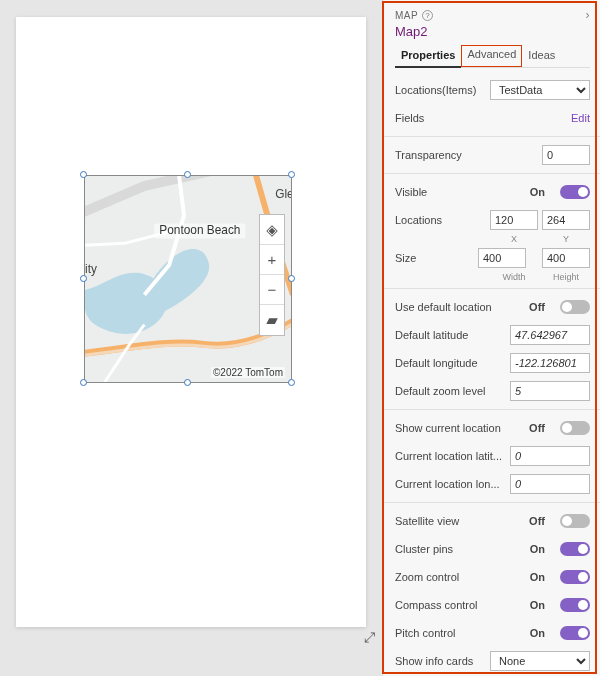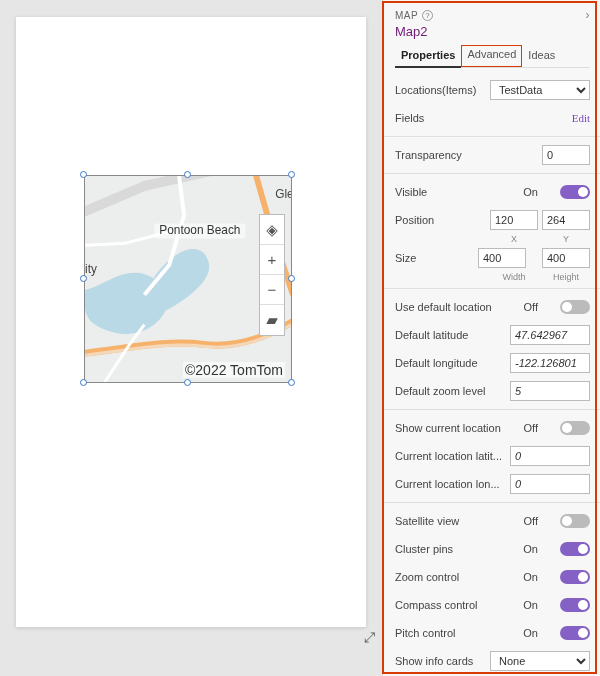--- a/index.html
+++ b/index.html
@@ -2,21 +2,21 @@
 <html><head>
 <meta charset="utf-8">
 <style>
   * { box-sizing: border-box; margin: 0; padding: 0; font-family: "Segoe UI", Arial, sans-serif; }
   body { background: #fff; width: 600px; height: 676px; overflow: hidden; position: relative; }
   .outer-highlight { position: absolute; border: 2px solid #d83b01; pointer-events: none; }
   .canvas-area { position: absolute; left: 0; top: 0; width: 382px; height: 676px; background: #e6e6e6; }
   .white-card { position: absolute; left: 16px; top: 17px; width: 350px; height: 610px; background: #fff; box-shadow: 0 1px 4px rgba(0,0,0,0.15); }
   .map-box { position: absolute; left: 68px; top: 158px; width: 208px; height: 208px; border: 1px solid #888; background: linear-gradient(#e9edec,#e6eae9); }
   .map-box svg { width: 100%; height: 100%; display: block; }
-  .map-attr { position: absolute; right: 6px; bottom: 4px; font-size: 14px; color: #333; background: rgba(255,255,255,0.6); padding: 0 2px; }
+  .map-attr { position: absolute; right: 6px; bottom: 4px; font-size: 10px; color: #333; background: rgba(255,255,255,0.6); padding: 0 2px; }
   .map-ctrl-stack { position: absolute; right: 6px; top: 38px; width: 26px; background: #fff; border: 1px solid #bbb; }
   .map-ctrl { height: 30px; display:flex; align-items:center; justify-content:center; font-size: 15px; color:#555; border-bottom:1px solid #ddd; }
   .map-ctrl:last-child { border-bottom:none; }
   .sel-handle { position:absolute; width:7px; height:7px; background:#fff; border:1px solid #3a77c2; border-radius:50%; }
   .props-panel { position:absolute; right:0; top:0; width:218px; height:676px; background:#f7f7f7; border-left:1px solid #ddd; font-size:11px; color:#333; }
   .props-inner { padding: 8px 10px 0 12px; }
   .panel-header { display:flex; align-items:center; gap:4px; color:#666; font-size:10px; letter-spacing:0.5px; }
   .panel-caret { margin-left:auto; color:#888; font-size:12px; }
   .comp-name { font-size:13px; color:#701a75; margin-top:2px; margin-bottom:6px; }
   .tabs { display:flex; gap:0; border-bottom:1px solid #ddd; margin-bottom:10px; }
@@ -26,27 +26,27 @@
   .tab-highlight { border:1.5px solid #d83b01; padding:2px 5px 4px; }
   .row { display:flex; align-items:center; min-height:24px; margin-bottom:4px; }
   .row-label { flex:1; font-size:11px; color:#444; white-space:nowrap; overflow:hidden; text-overflow:ellipsis; }
   .row-val select, .row-val input[type="text"] { font-size:11px; border:1px solid #bbb; background:#fff; height:20px; padding:0 4px; color:#333; }
   .sel-full { width:100px; }
   .inp-sm { width:48px; }
   .inp-md { width:80px;font-style:italic; }
   .sublabel { font-size:9px; color:#888; text-align:center; }
   .sublabel-pair { display:flex; gap:4px; justify-content:flex-end; margin-top:-2px; margin-bottom:2px; }
   .sublabel-pair div { width:48px; }
-  .edit-link { color:#7b44bd; font-size:11px; cursor:pointer;font-family:Liberation Serif, serif; }
+  .edit-link { color:#7b44bd; font-size:11px; cursor:pointer; }
   .divider { border-top:1px solid #e0e0e0; margin:6px -10px 6px -12px; }
   .toggle { position:relative; width:30px; height:14px; border-radius:7px; background:#bbb; display:inline-block; }
   .toggle.on { background:#8661c5; }
   .toggle::after { content:""; position:absolute; width:10px; height:10px; background:#fff; border-radius:50%; top:2px; left:2px; }
   .toggle.on::after { left:18px; }
-  .toggle-wrap { display:flex; align-items:center; gap:22px; }
+  .toggle-wrap { display:flex; align-items:center; gap:15px;font-weight:bold; }
   .toggle-label { font-size:11px; color:#444; width:18px; text-align:right; }
   .help-icon { width:11px; height:11px; border:1px solid #999; border-radius:50%; display:inline-flex; align-items:center; justify-content:center; font-size:8px; color:#777; }
   .resize-handle { position:absolute; left:364px; bottom:30px; font-size:14px; color:#555; transform:rotate(0deg); }
 </style>
 </head>
 <body>
 
 <div class="canvas-area">
   <div class="white-card">
     <div class="map-box">
@@ -121,21 +121,21 @@
     <div class="divider"></div>
 
     <div class="row">
       <div class="row-label">Visible</div>
       <div class="toggle-wrap">
           <span class="toggle-label">On</span>
           <span class="toggle on"></span>
         </div>
     </div>
     <div class="row">
-      <div class="row-label">Position</div>
+      <div class="row-label">Locations</div>
       <div class="row-val" style="display:flex; gap:4px;border-radius:10px;">
         <input type="text" class="inp-sm" value="120" style="">
         <input type="text" class="inp-sm" value="264" style="">
       </div>
     </div>
     <div class="sublabel-pair">
         <div class="sublabel">X</div>
         <div class="sublabel">Y</div>
       </div>
     <div class="row">

